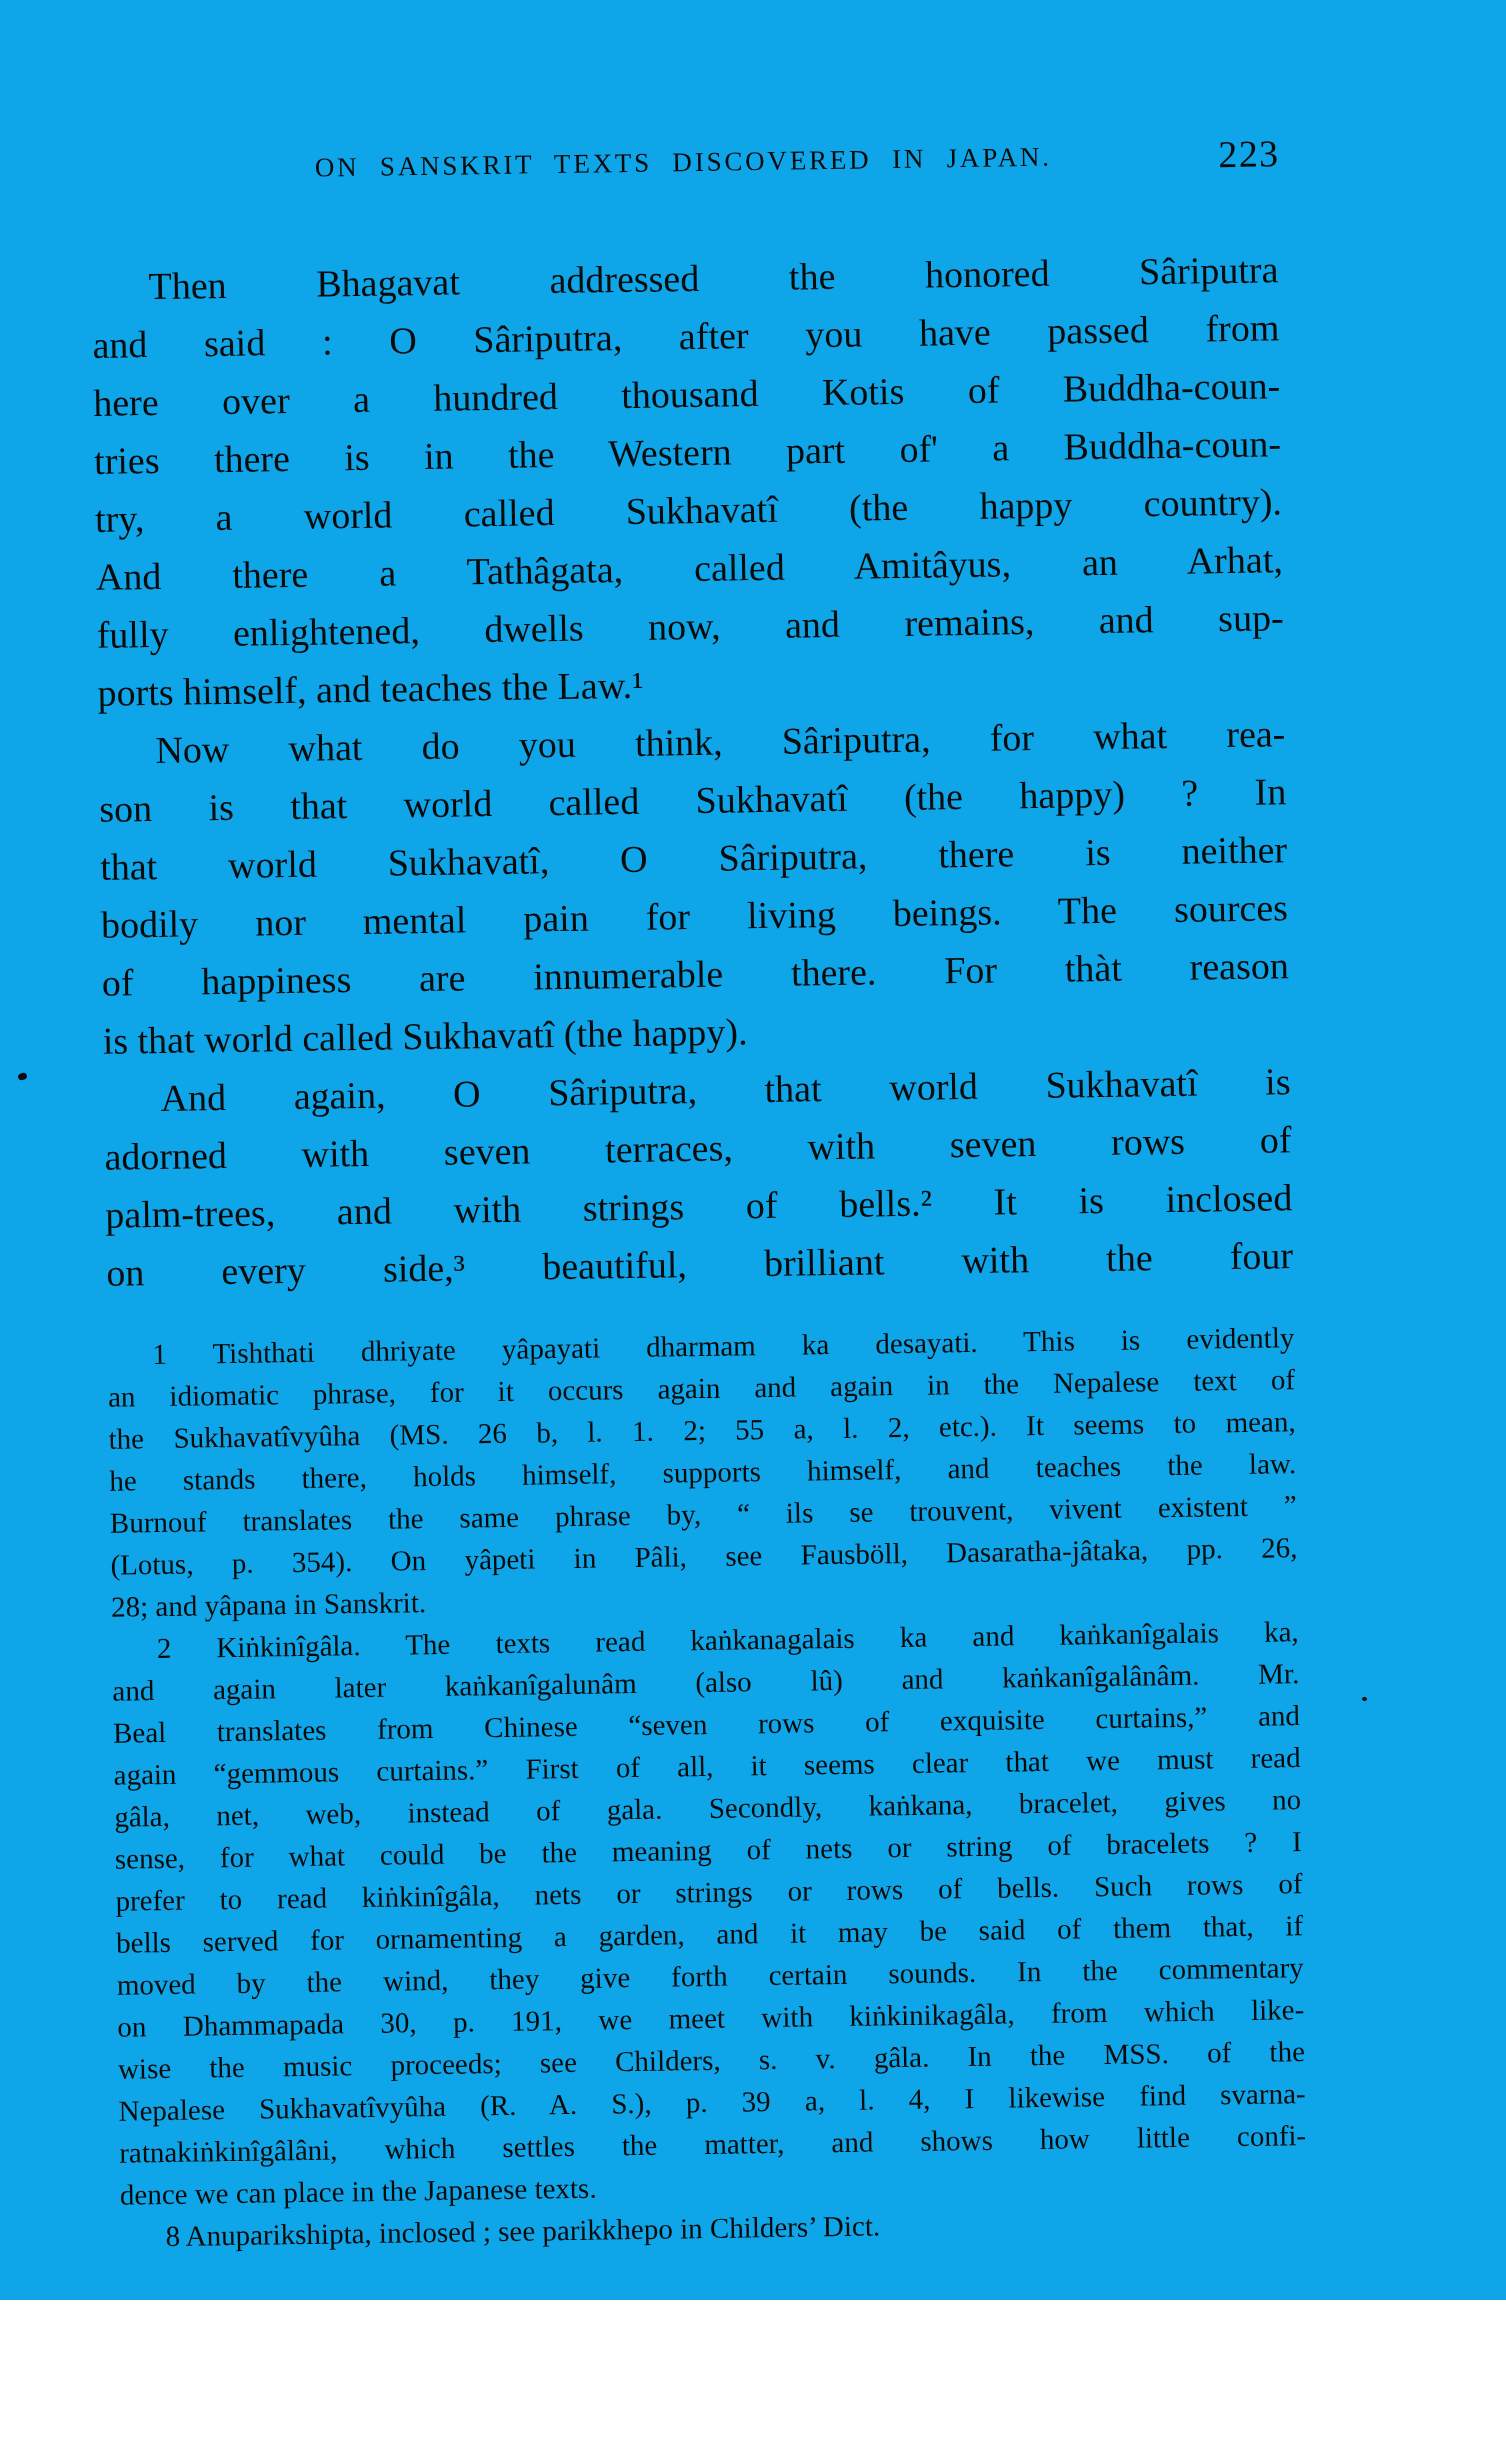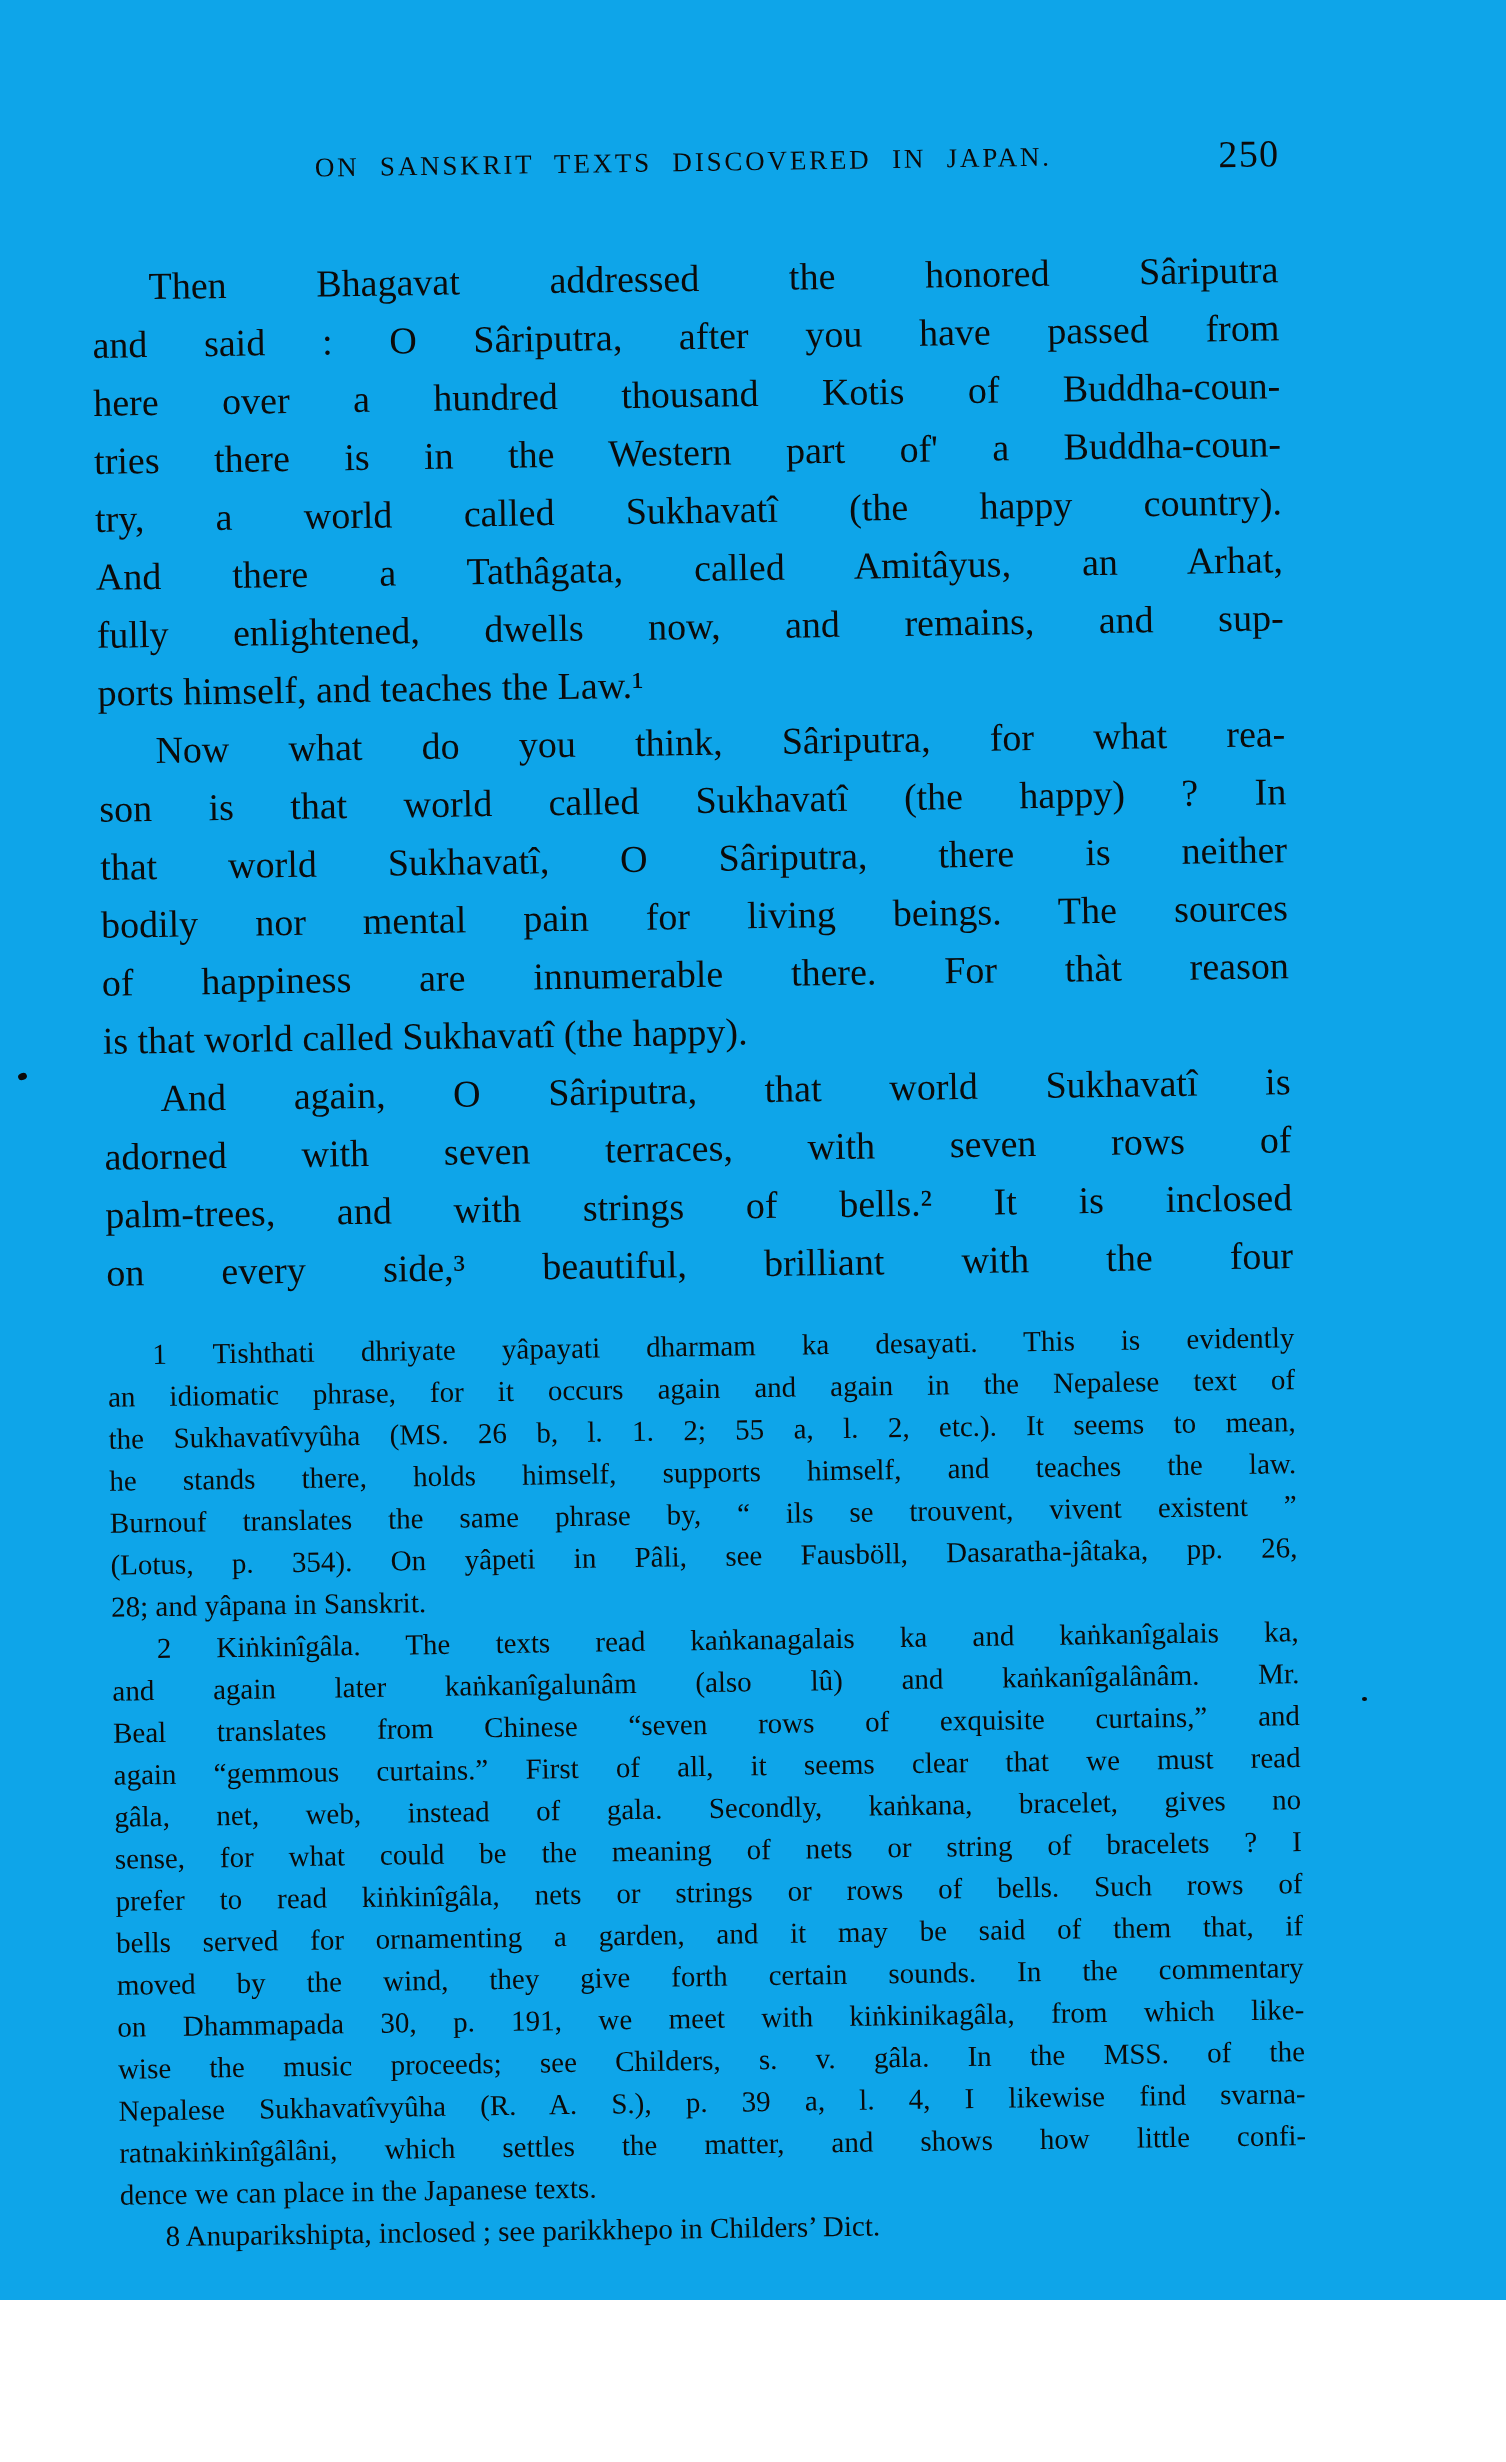--- a/index.html
+++ b/index.html
@@ -71,21 +71,21 @@
   .speck-d2  { left: 549px;  top: 2454px; width: 10.5px; height: 6.3px; }
 </style>
 </head>
 <body>
 
 <div class="page">
   <div class="tilt">
 
     <div class="running-header">
       <span class="running-title">ON SANSKRIT TEXTS DISCOVERED IN JAPAN.</span>
-      <span class="page-number">250</span>
+      <span class="page-number">223</span>
     </div>
 
     <div class="main-text">
         <div class="line indent">Then Bhagavat addressed the honored Sâriputra</div>
         <div class="line">and said : O Sâriputra, after you have passed from</div>
         <div class="line">here over a hundred thousand Kotis of Buddha-coun-</div>
         <div class="line">tries there is in the Western part of' a Buddha-coun-</div>
         <div class="line">try, a world called Sukhavatî (the happy country).</div>
         <div class="line">And there a Tathâgata, called Amitâyus, an Arhat,</div>
         <div class="line">fully enlightened, dwells now, and remains, and sup-</div>

